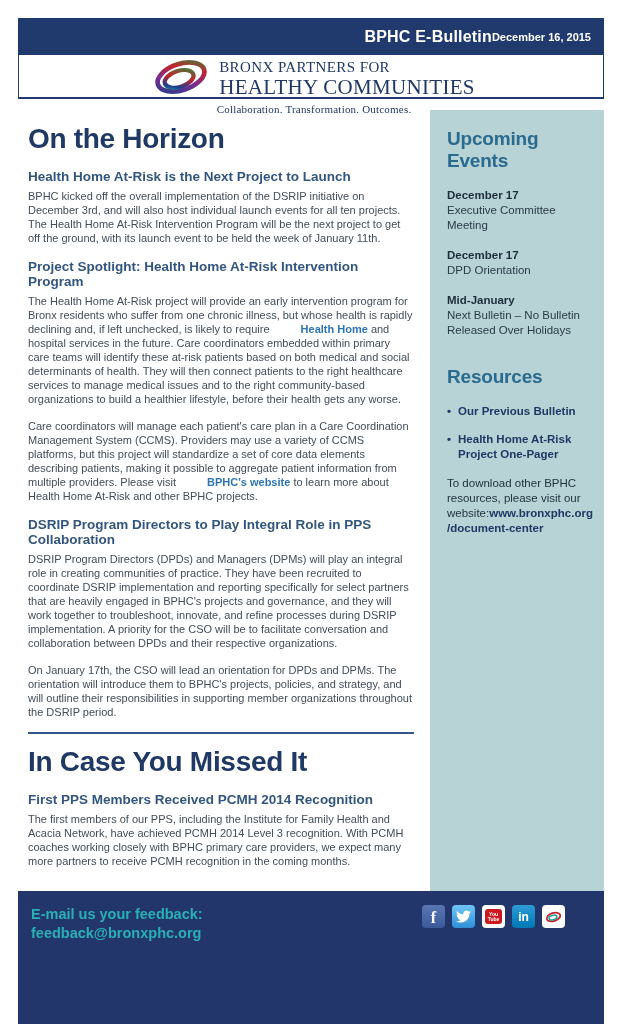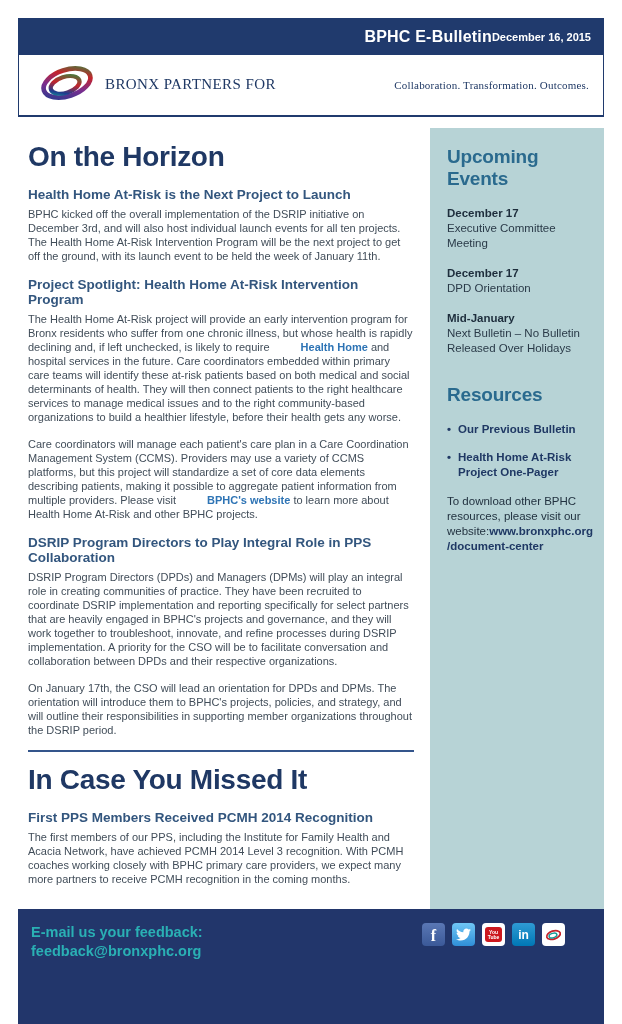--- a/index.html
+++ b/index.html
@@ -15,25 +15,26 @@
   .topbar {
     background:#203a6d; color:#ffffff; height:37px;
     display:flex; align-items:center; justify-content:flex-end;
     padding:0 13px;
   }
   .topbar .title { font-size:16px; font-weight:bold; letter-spacing:0.2px; }
   .topbar .date  { font-size:11px; font-weight:bold; }
 
   
   .brandband {
-    background:#ffffff; height:62px;
+    background:#ffffff; height:44px;
     border-left:1px solid #203a6d; border-right:1px solid #203a6d;
     border-bottom:2px solid #203a6d;
     display:flex; align-items:center; justify-content:space-between;
     padding:0 14px 0 20px;
+    flex-direction:column;
   }
   .brandleft { display:flex; align-items:center; gap:10px; }
   .brandname { font-family:"Liberation Serif", serif; color:#1f3864; line-height:1.05; }
   .brandname .l1 { font-size:15px; letter-spacing:0.4px; }
   .brandname .l2 { font-size:21px; letter-spacing:0.3px; }
   .tagline {
     font-family:"Liberation Serif", serif; color:#1f3864;
     font-size:11px; letter-spacing:0.2px;
   }
 
@@ -116,20 +117,21 @@
               <stop offset="0.8" stop-color="#1d3d8f"></stop>
                 <stop offset="1" stop-color="#169a96"></stop>
             </linearGradient>
           </defs>
           <ellipse cx="30" cy="23" rx="26" ry="14" fill="none" stroke="url(#lgA)" stroke-width="5" transform="rotate(-18 30 23)"></ellipse>
           <ellipse cx="28" cy="25" rx="16" ry="8.5" fill="none" stroke="url(#lgB)" stroke-width="4.5" transform="rotate(-18 28 25)"></ellipse>
         </svg>
       </span>
       <div class="brandname">
         <div class="l1">BRONX PARTNERS FOR</div>
+        <div class="l2">HEALTHY COMMUNITIES</div>
       </div>
     </div>
     <div class="tagline">Collaboration. Transformation. Outcomes.</div>
   </div>
 
   <div class="content-row">
 
     <div class="main">
       <h1 class="section-title">On the Horizon</h1>
 

